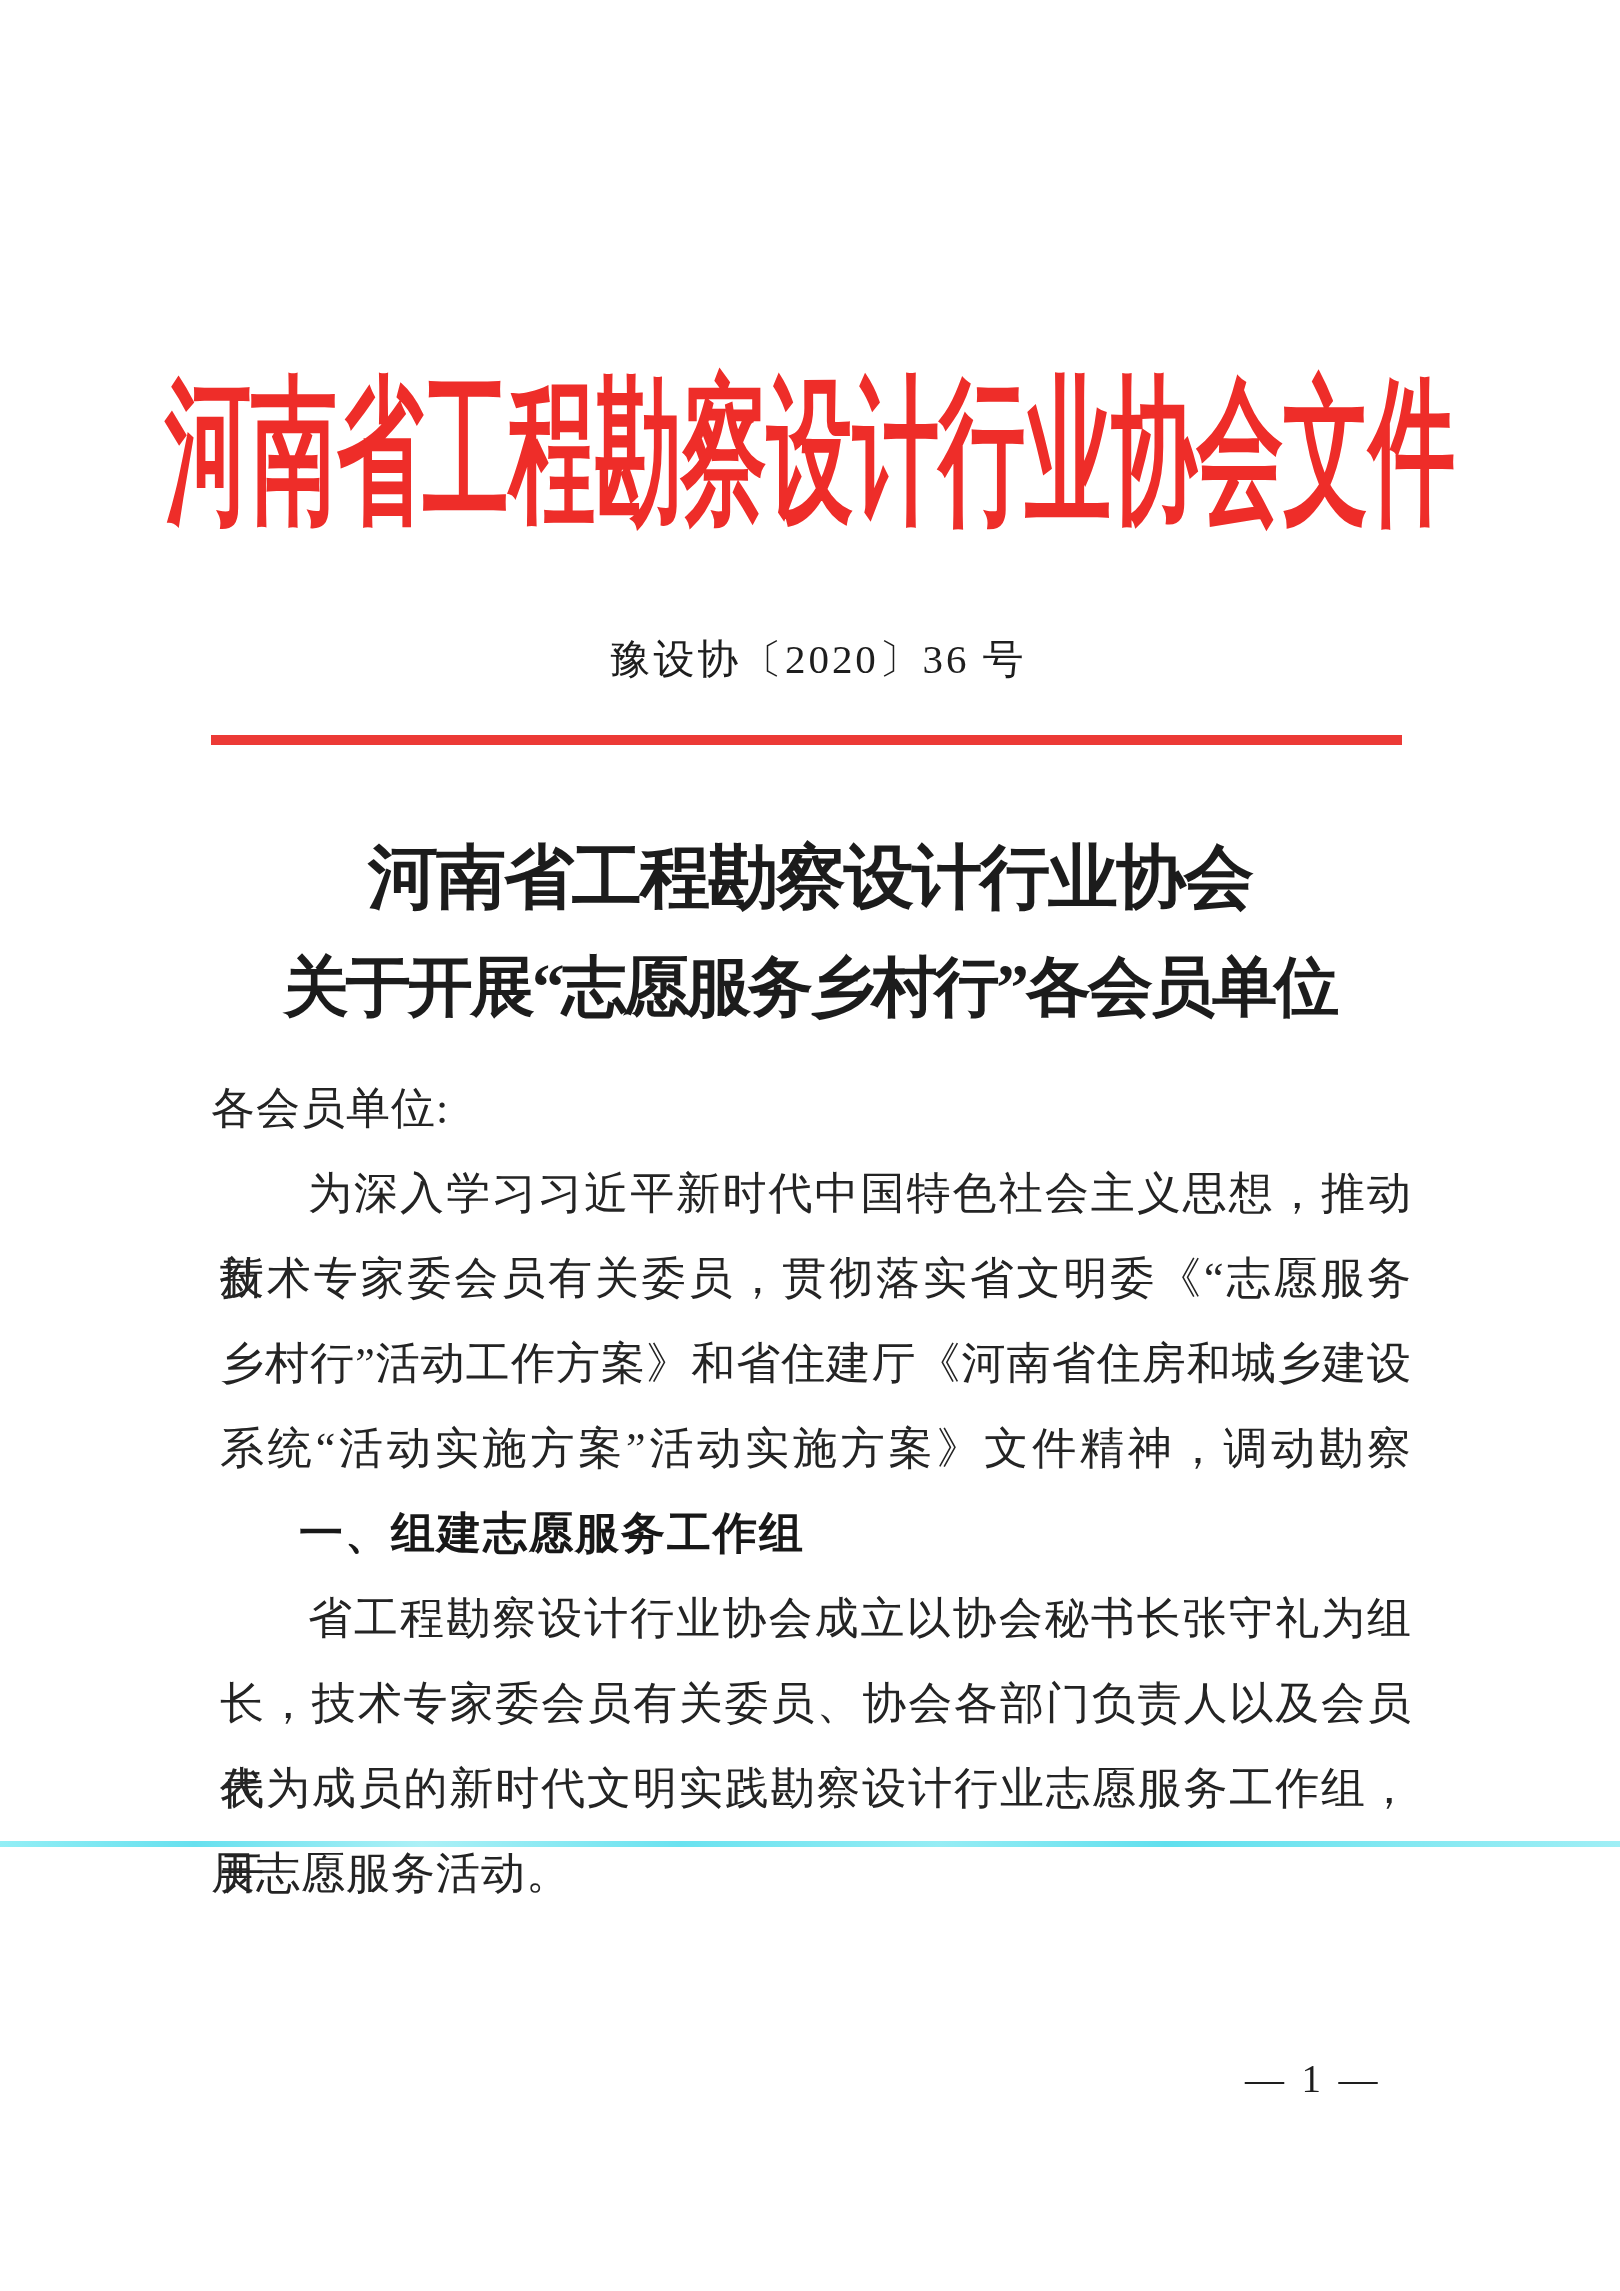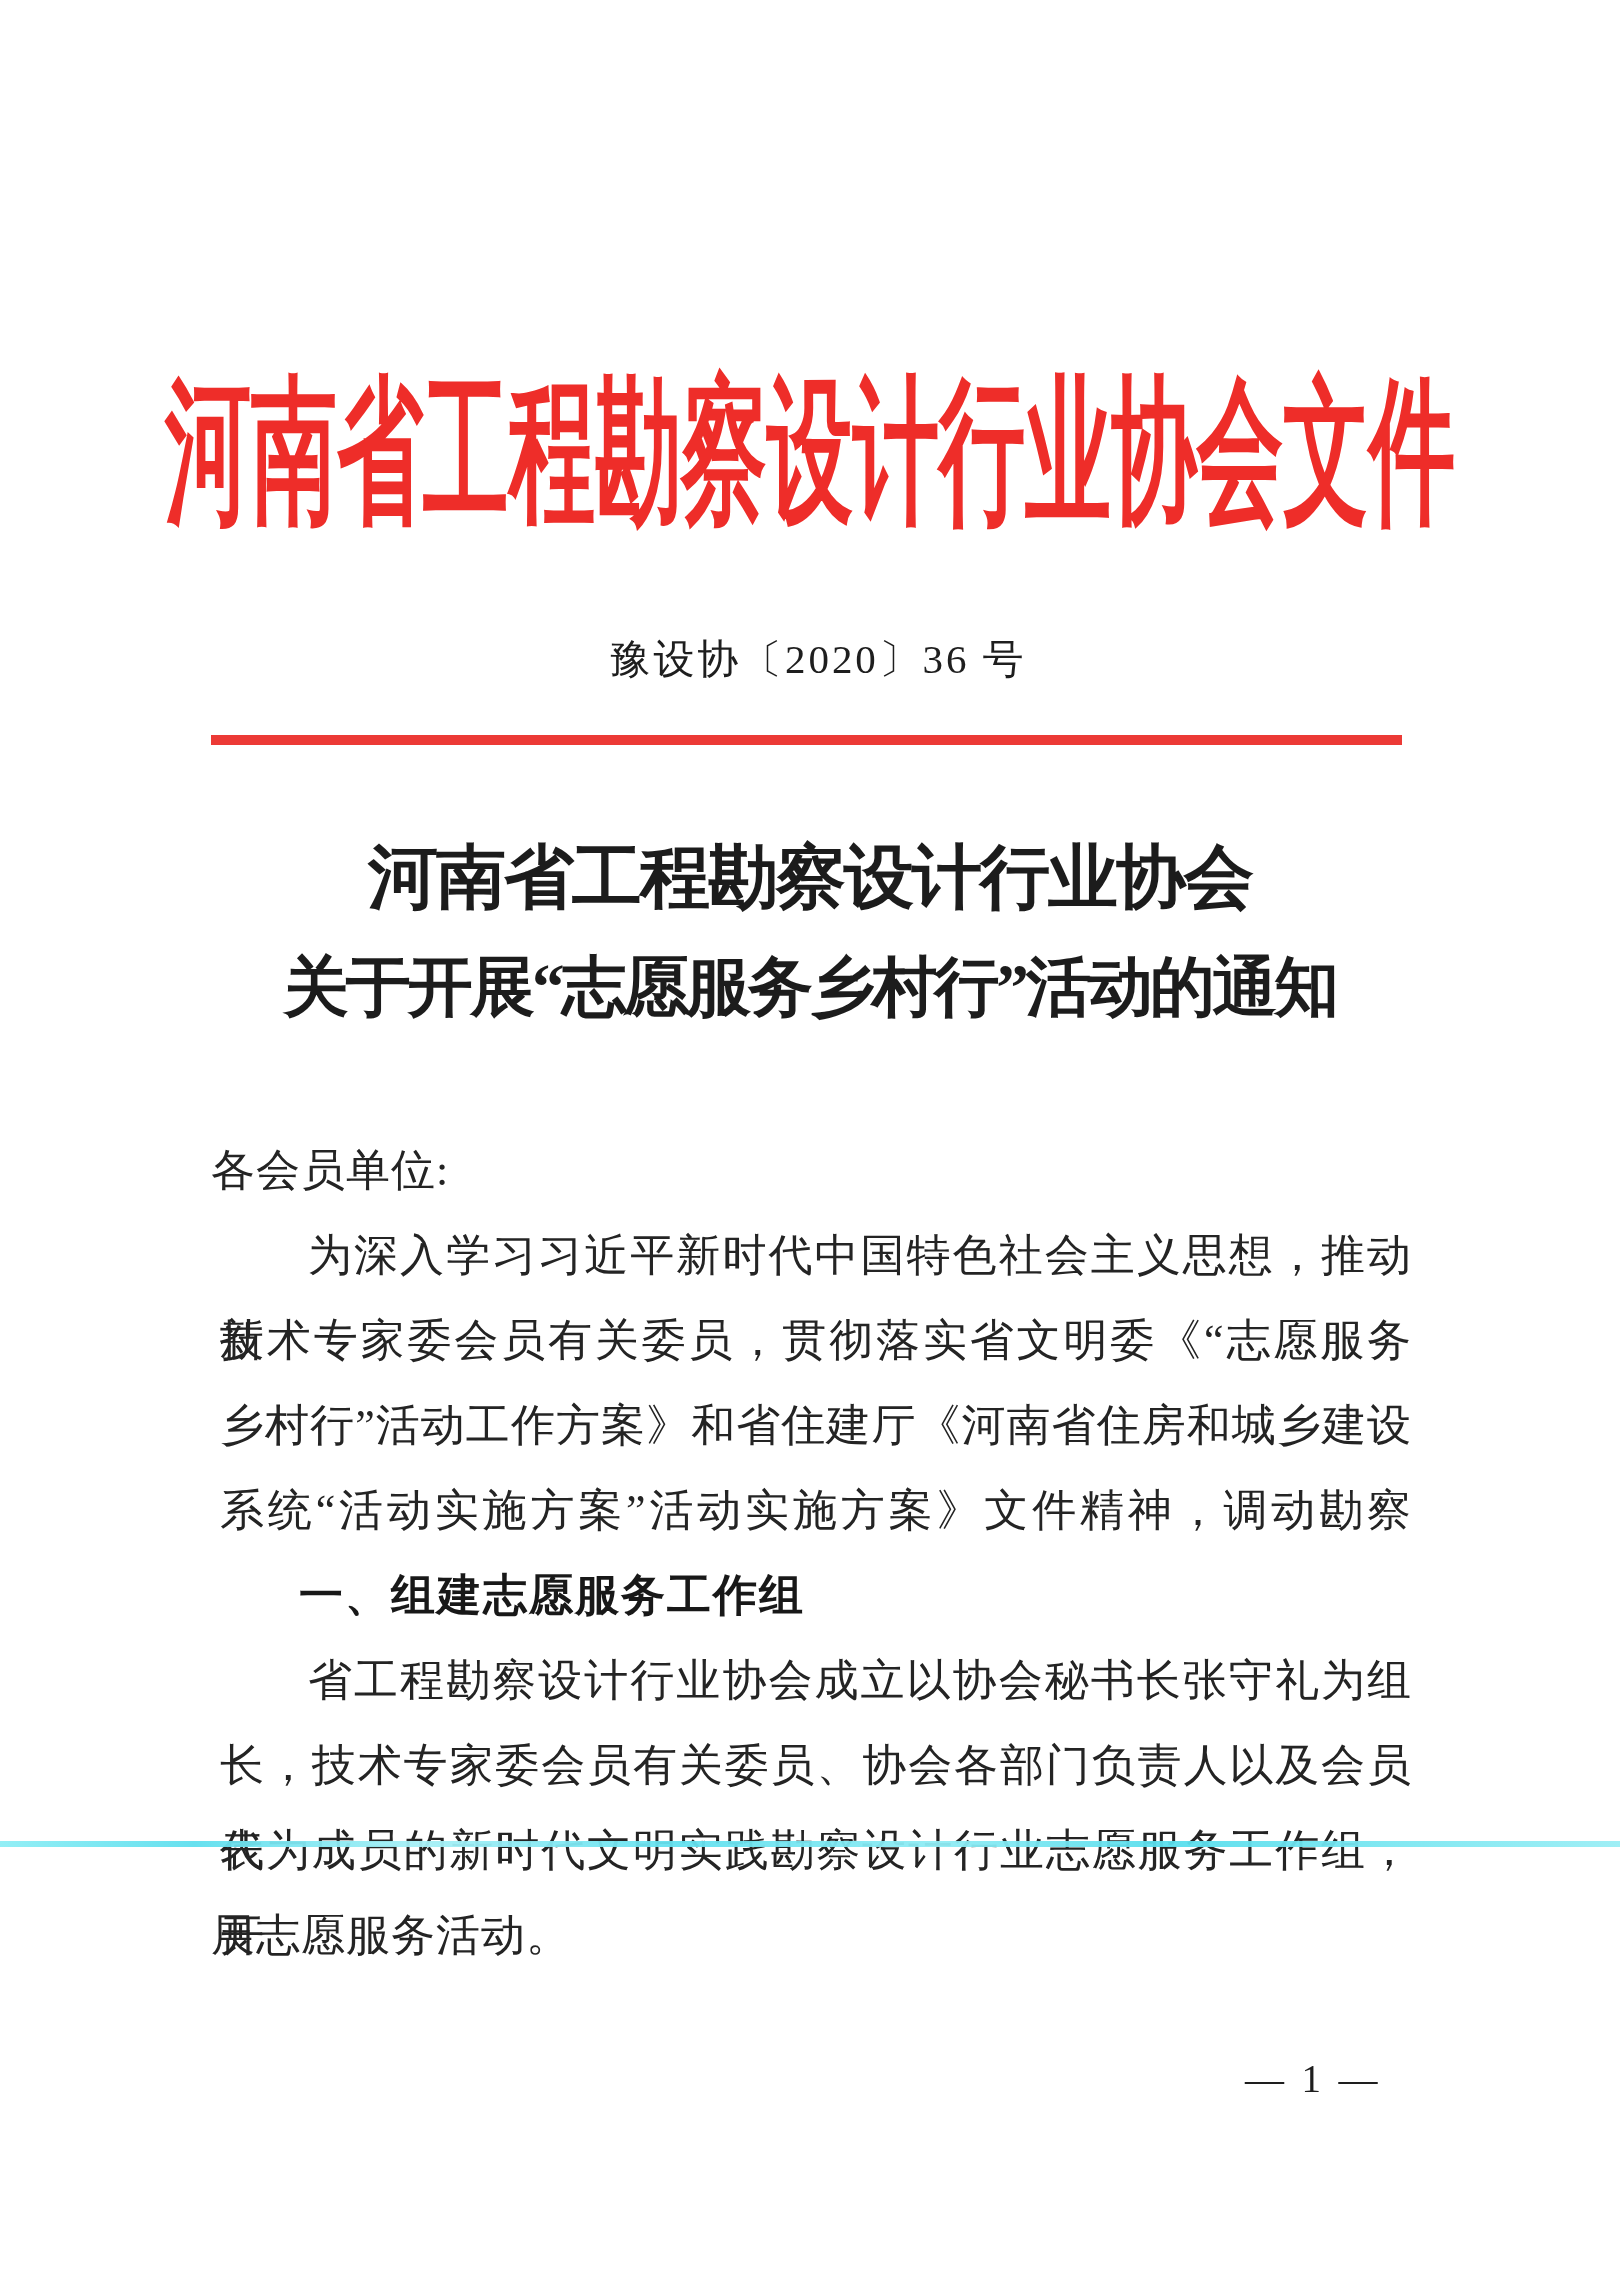--- a/index.html
+++ b/index.html
@@ -63,21 +63,21 @@
     font-weight: bold;
     color: #1c1c1c;
     white-space: nowrap;
   }
   .doc-title.line1 { top: 831px; font-size: 70px; letter-spacing: -2px; }
   .doc-title.line2 { top: 943px; font-size: 65px; letter-spacing: -2.9px; }
   
   .body-text {
     position: absolute;
     left: 211px;
-    top: 1128px;
+    top: 1066px;
     width: 1201px;
     font-size: 44px;
     color: #242424;
   }
   .body-text .line {
     height: 85px;
     line-height: 85px;
     white-space: nowrap;
     letter-spacing: 1px;
   }
@@ -125,21 +125,21 @@
   <div class="red-header">
     <span class="stretch">河南省工程勘察设计行业协会文件</span>
   </div>
 
   <div class="doc-number">豫设协〔2020〕36 号</div>
 
   <div class="red-rule"></div>
 
   <div class="doc-title line1">河南省工程勘察设计行业协会</div>
 
-  <div class="doc-title line2">关于开展“志愿服务乡村行”活动的通知</div>
+  <div class="doc-title line2">关于开展“志愿服务乡村行”各会员单位</div>
 
   <div class="body-text">
     <div class="line">各会员单位:</div>
     <div class="line just indent">为深入学习习近平新时代中国特色社会主义思想，推动新</div>
     <div class="line just">技术专家委会员有关委员，贯彻落实省文明委《“志愿服务</div>
     <div class="line just">乡村行”活动工作方案》和省住建厅《河南省住房和城乡建设</div>
     <div class="line just">系统“活动实施方案”活动实施方案》文件精神，调动勘察</div>
     <div class="line heading indent">一、组建志愿服务工作组</div>
     <div class="line just indent">省工程勘察设计行业协会成立以协会秘书长张守礼为组</div>
     <div class="line just">长，技术专家委会员有关委员、协会各部门负责人以及会员代</div>

